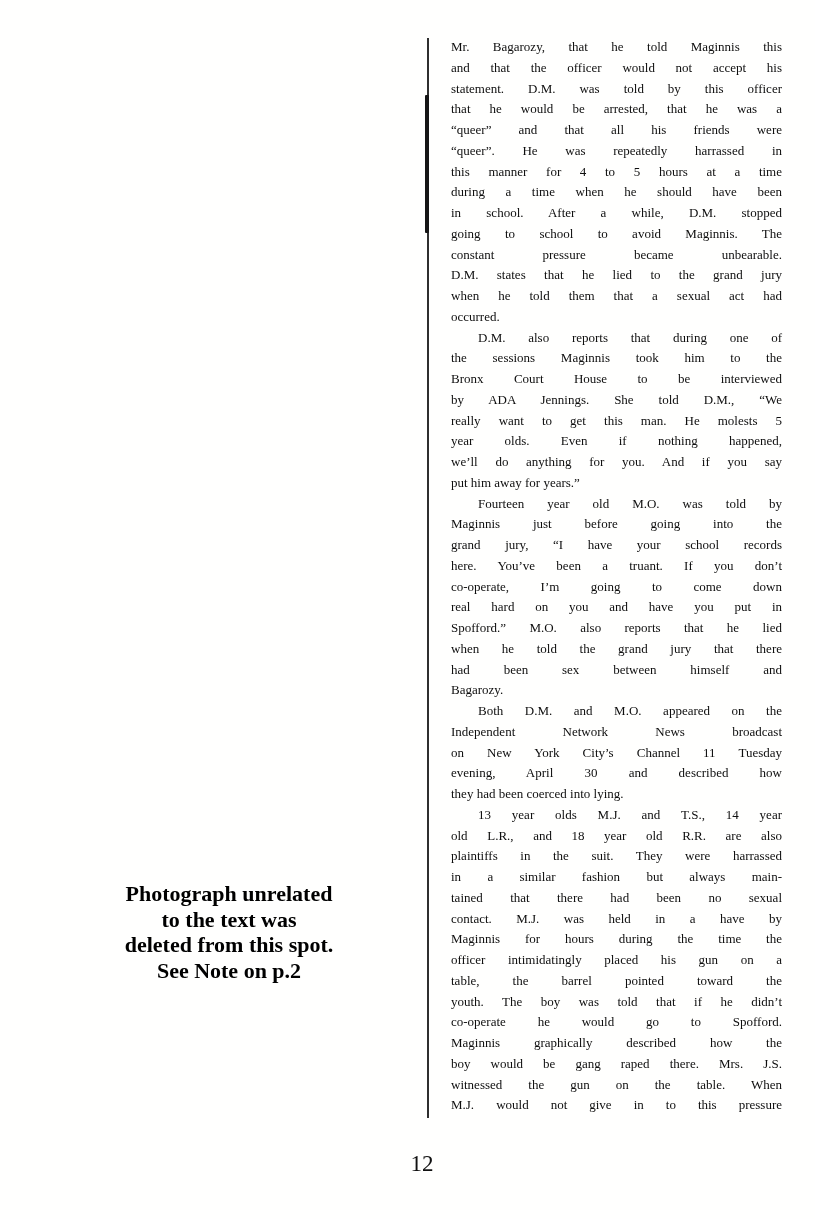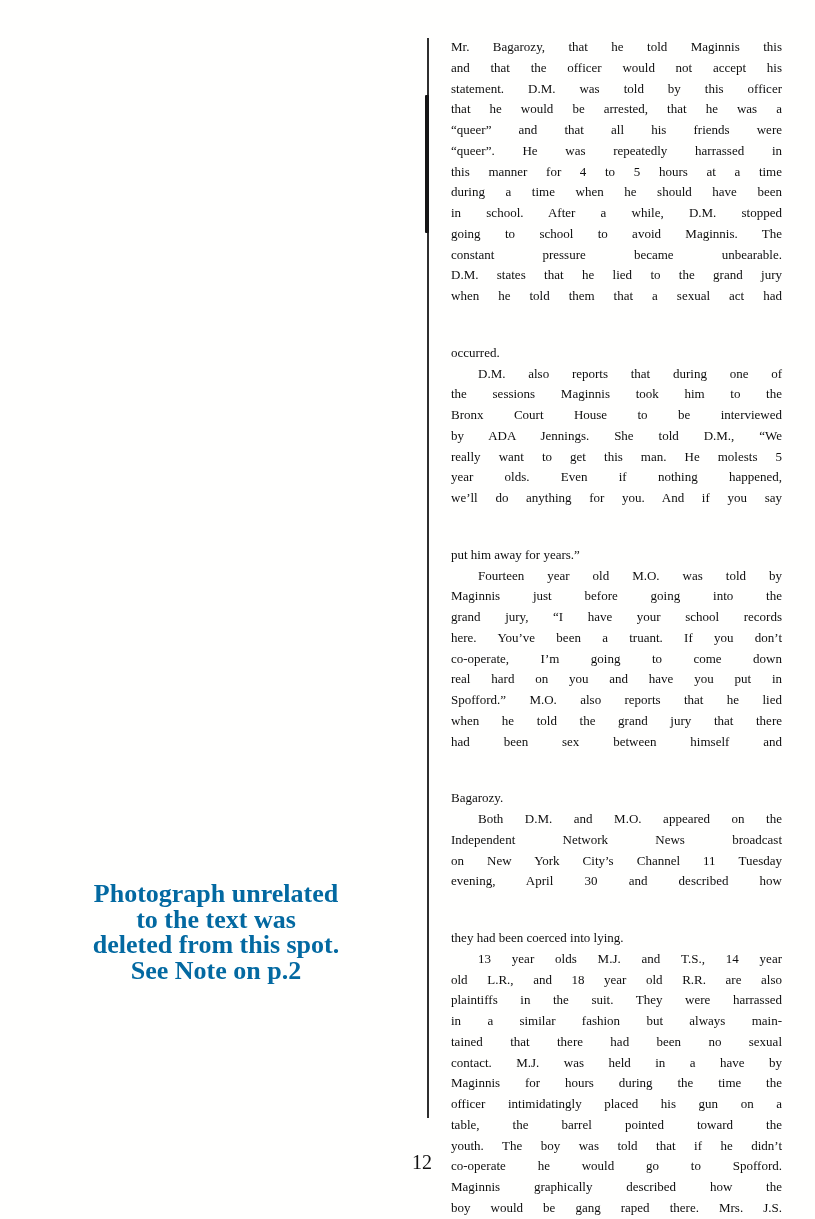--- a/index.html
+++ b/index.html
@@ -35,40 +35,40 @@
     top: 37px;
     width: 331px;
     font-size: 13px;
     line-height: 20.75px;
   }
   .para { margin: 0; padding: 0; }
   .line {
     text-align: justify;
     text-align-last: justify;
   }
-  .line.last { text-align-last: left; margin-top: 36px; }
+  .line.last { text-align-last: left; }
   .line.first { text-indent: 27px; }
   .note {
     position: absolute;
-    left: 46px;
+    left: 59px;
     top: 881px;
     width: 340px;
     text-align: center;
     font-weight: 700;
-    font-size: 26px;
+    font-size: 22px;
     line-height: 25.5px;
-    color: #0369a1;
+    color: #000000;
   }
   .pageno {
     position: absolute;
     left: 392px;
     top: 1151px;
     width: 60px;
     text-align: center;
-    font-size: 20px;
+    font-size: 23px;
     color: #111111;
   }
 </style>
 </head>
 <body>
 
 <div class="page">
 
   <div class="divider"></div>
   <div class="divider-thick"></div>

